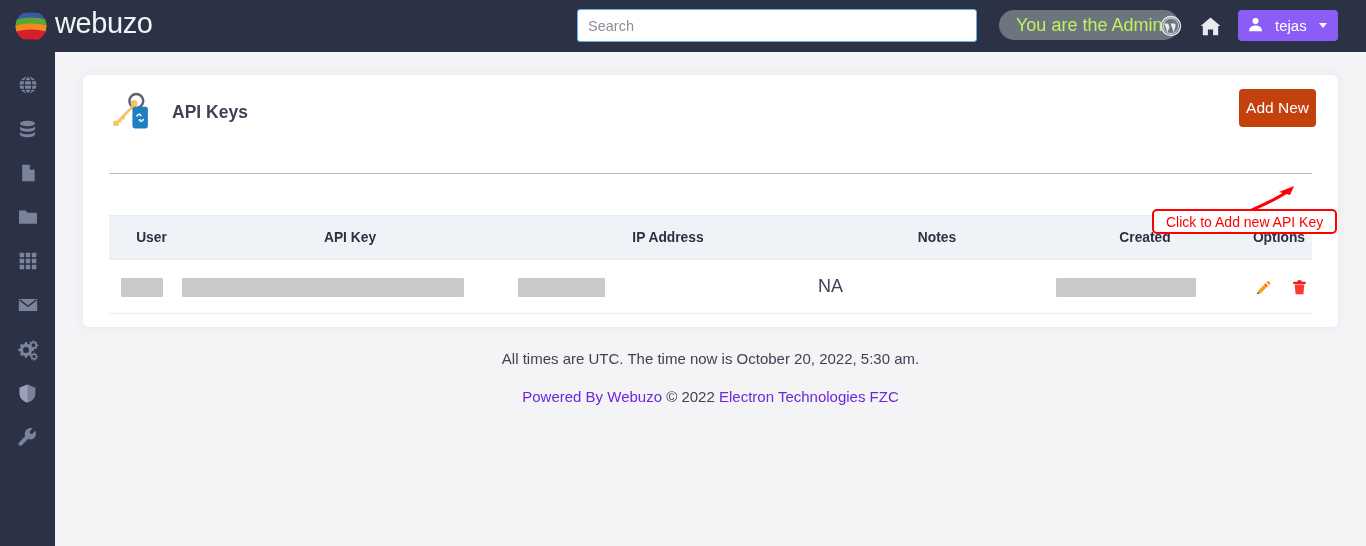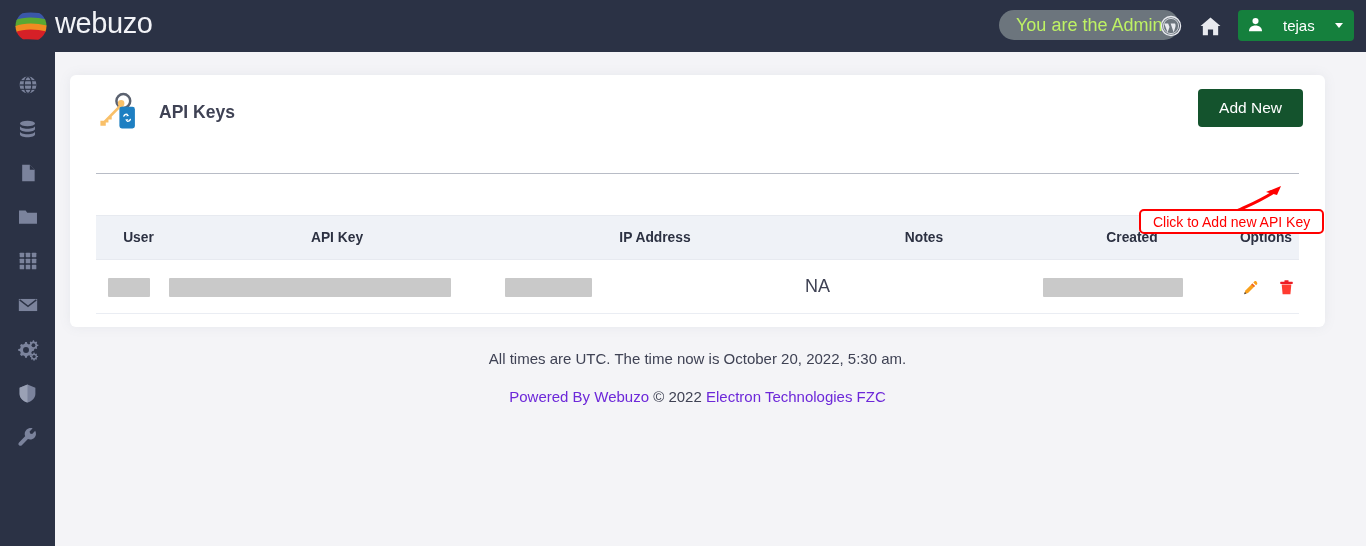--- a/index.html
+++ b/index.html
@@ -93,25 +93,25 @@
   }
   .icon-wp { left: 1157px; }
   .icon-home { left: 1196px; }
 
   .user-btn {
     position: absolute;
     left: 1238px;
     top: 10px;
     height: 31px;
     padding: 0 11px 0 9px;
-    background: #15803d;
+    background: #8b5cf6;
     border-radius: 4px;
     display: flex;
     align-items: center;
-    gap: 19px;
+    gap: 11px;
     color: #ffffff;
     font-size: 15px;
   }
   .caret-down {
     width: 0; height: 0;
     border-left: 4.5px solid transparent;
     border-right: 4.5px solid transparent;
     border-top: 5px solid #ffffff;
     margin-left: 1px;
   }
@@ -131,21 +131,21 @@
     height: 44px;
     display: flex;
     align-items: center;
     justify-content: center;
   }
   .side-item svg { display: block; }
 
   
   .main {
     position: absolute;
-    top: 52px; left: 42px;
+    top: 52px; left: 55px;
     width: 1311px;
     height: 446px;
     background: #f4f4f7;
     overflow: hidden;
   }
 
   .card {
     position: absolute;
     left: 28px;
     top: 23px;
@@ -168,22 +168,22 @@
     font-size: 17.5px;
     font-weight: bold;
     color: #3f4254;
     margin-left: 17px;
   }
   .add-new-btn {
     position: absolute;
     right: 22px;
     top: 14px;
     height: 38px;
-    padding: 0 21px;
-    background: #14532d;
+    padding: 0 7px;
+    background: #c2410c;
     color: #ffffff;
     border: none;
     border-radius: 4px;
     font-family: "Liberation Sans", sans-serif;
     font-size: 15.5px;
     cursor: pointer;
     display: flex;
     align-items: center;
   }
 
@@ -312,20 +312,23 @@
           <path d="M-4 9 C6 2, 22 2, 38 7 L38 13 C22 8, 6 8, -4 15 Z" fill="#3a57a8"></path>
           <path d="M-4 14 C6 7, 22 7, 38 12 L38 19 C22 14, 6 14, -4 21 Z" fill="#5aa832"></path>
           <path d="M-4 20 C6 13, 22 13, 38 18 L38 25 C22 20, 6 20, -4 27 Z" fill="#f18b21"></path>
           <path d="M-4 26 C6 19, 22 19, 38 24 L38 34 C22 29, 6 29, -4 34 Z" fill="#d62027"></path>
         </g>
       </svg>
     </span>
     <span class="brand-text">webuzo</span>
   </div>
 
+  <div class="search-wrap">
+    <input class="search-input" type="text" autofocus="" placeholder="Search" style="">
+  </div>
 
   <div class="admin-pill">You are the Admin</div>
 
   <div class="icon-btn icon-wp">
     <svg width="22" height="22" viewBox="0 0 24 24">
       <circle cx="12" cy="12" r="10.4" fill="none" stroke="#e8eaef" stroke-width="1.5"></circle>
       <circle cx="12" cy="12" r="8.3" fill="none" stroke="#e8eaef" stroke-width="0.9"></circle>
       <path d="M4.6 9.2 L8.3 19.2 L10.4 13.0 L8.9 9.2 Z M11.6 9.2 L14.9 19.2 L16.6 13.6 C17.1 12.1 17.2 10.5 16.4 9.2 Z" fill="#e8eaef"></path>
     </svg>
   </div>

